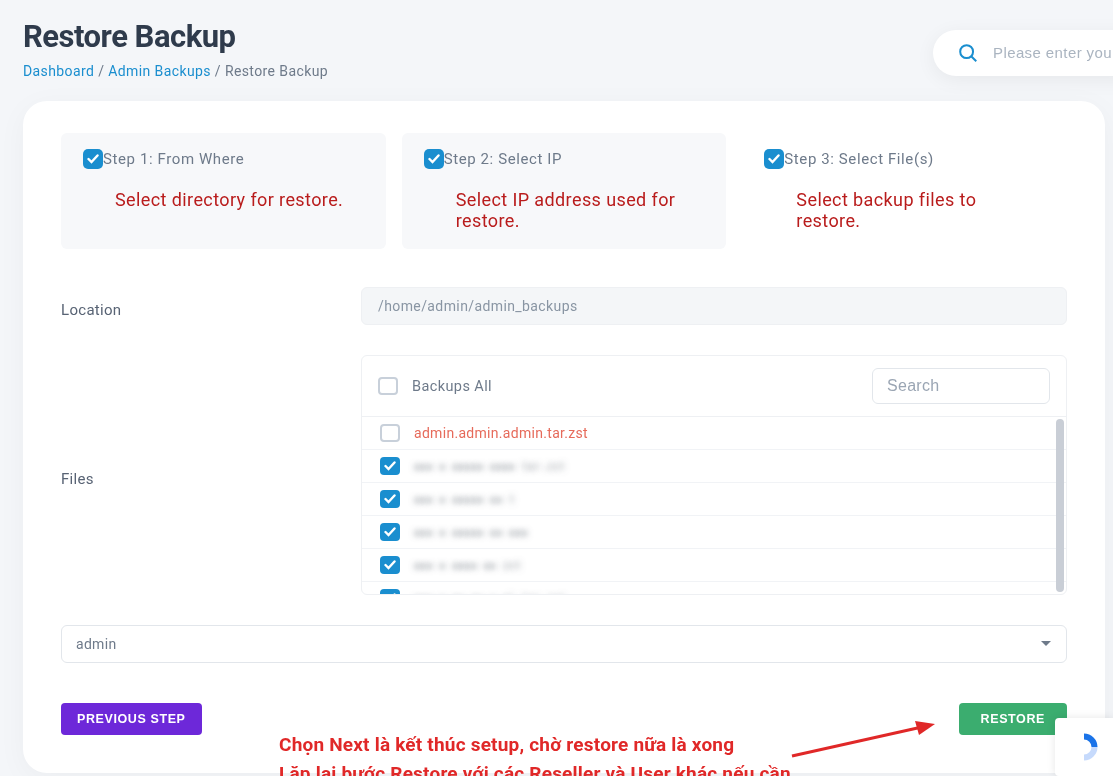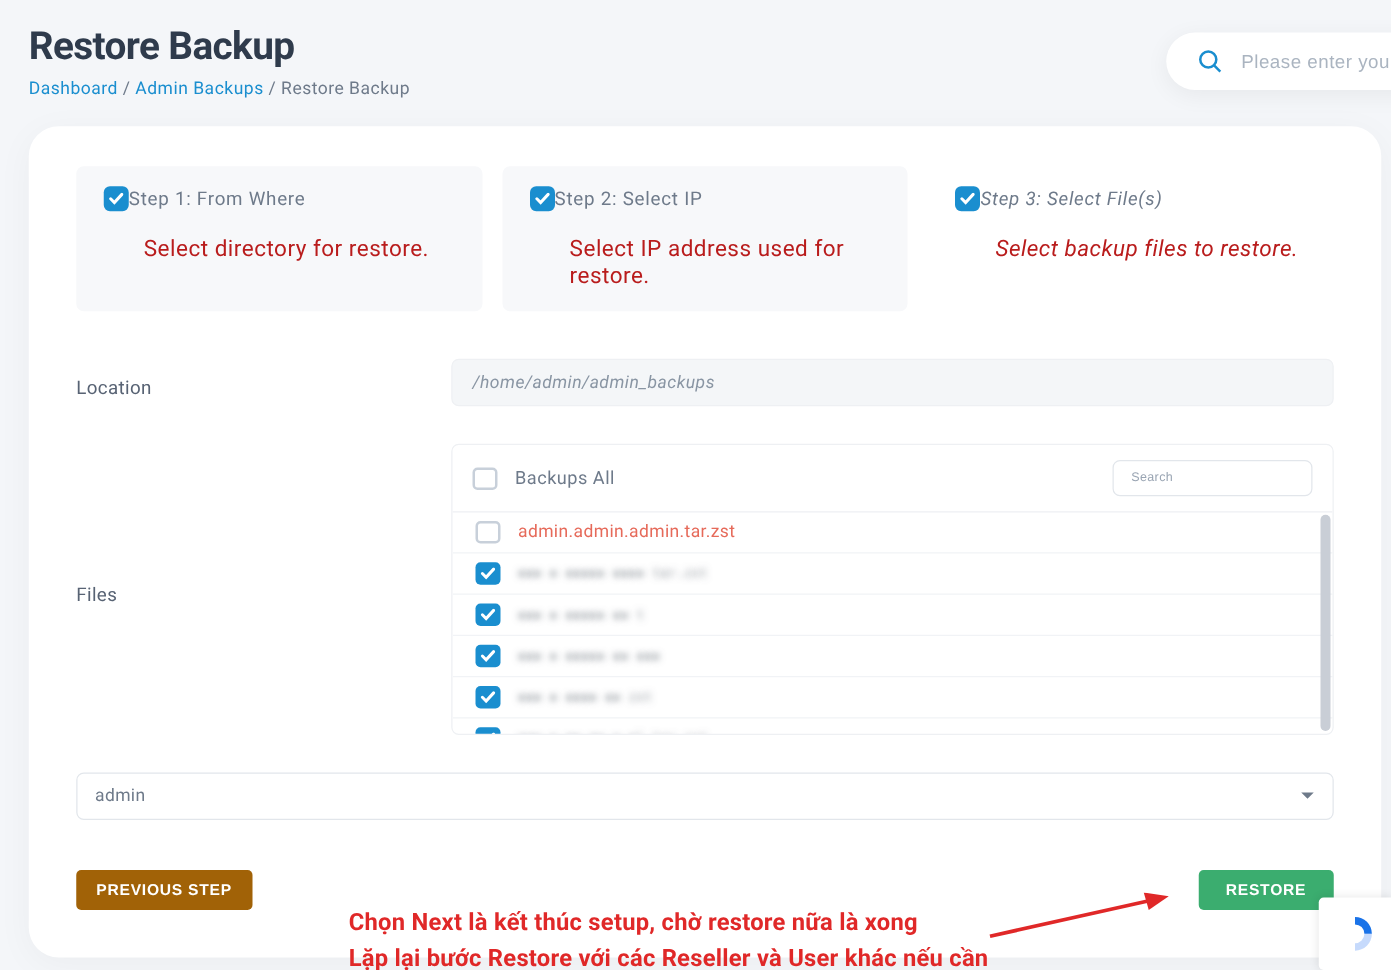--- a/index.html
+++ b/index.html
@@ -1,66 +1,66 @@
 <!DOCTYPE html>
 <html><head>
 <meta charset="utf-8">
 <style>
 * { margin:0; padding:0; box-sizing:border-box; }
 body { font-family: -apple-system, BlinkMacSystemFont, "Segoe UI", Roboto, sans-serif; background:#f4f6f9; color:#6e7a8a; width:1113px; height:776px; overflow:hidden; position:relative; }
 
-.top { display:flex; align-items:flex-start; justify-content:space-between; padding:18px 0 0 23px; }
+.top { display:flex; align-items:center; justify-content:space-between; padding:18px 0 0 23px; }
 h1 { font-size:31px; font-weight:700; color:#2f3b4c; letter-spacing:-0.5px; }
 .breadcrumb { margin-top:8px; font-size:14px; letter-spacing:0.4px; }
 .breadcrumb a { color:#1a8ecf; text-decoration:none; }
 .breadcrumb .sep, .breadcrumb .cur { color:#6e7a8a; }
 
 .search-bar { display:flex; align-items:center; gap:14px; background:#fff; border-radius:28px; padding:12px 24px; box-shadow:0 4px 20px rgba(0,0,0,0.06); width:220px; margin-right:-40px; margin-top:8px; }
 .search-bar svg { flex:0 0 22px; }
 .search-bar input { border:none; outline:none; font-size:15px; color:#98a4b3; width:100%; letter-spacing:0.4px; }
 .search-bar input::placeholder { color:#aab4c0; }
 
 .panel { background:#fff; border-radius:24px; margin:22px 8px 4px 23px; padding:32px 38px 38px 38px; box-shadow:0 6px 30px rgba(0,0,0,0.04); }
 
 .steps { display:flex; gap:16px; }
 .step { flex:1; background:#f7f8fa; border-radius:6px; padding:16px 22px 18px 22px; }
-.step.active { background:transparent;font-style:italic; }
+.step.active { background:transparent; }
 .step-h { display:flex; align-items:center; font-size:15px; letter-spacing:0.6px; }
 .step-sub { font-size:18px; color:#b91c1c; margin-top:20px; padding-left:32px; letter-spacing:0.4px; }
 
 .chk { width:20px; height:20px; border-radius:5px; background:#1a8ecf; display:flex; align-items:center; justify-content:center; flex:0 0 20px; }
 .chk.sm { width:18px; height:18px; border-radius:4px; }
 .chk.empty { background:#fff; border:2px solid #c8d0da; }
 .chk svg { width:12px; height:10px; }
 
 .form { margin-top:28px; }
 .row { display:flex; align-items:center; padding:10px 0; }
 .label { width:300px; font-size:15px; color:#586374; letter-spacing:0.3px; padding-top:8px; }
 .field { flex:1; }
-.input-ro { background:#f4f6f8; border:1px solid #eef0f3; border-radius:6px; padding:10px 16px; font-size:14px; color:#8995a3; width:100%; letter-spacing:0.4px;font-style:italic; }
+.input-ro { background:#f4f6f8; border:1px solid #eef0f3; border-radius:6px; padding:10px 16px; font-size:14px; color:#8995a3; width:100%; letter-spacing:0.4px; }
 
 .files { flex:1; background:#fff; border:1px solid #eef0f3; border-radius:6px; overflow:hidden; position:relative; }
 .files-hd { display:flex; align-items:center; justify-content:space-between; padding:12px 16px; }
 .files-hd .l { display:flex; align-items:center; gap:14px; font-size:14.5px; letter-spacing:0.4px; }
-.srch { border:1px solid #e2e6eb; border-radius:6px; padding:8px 14px; font-size:10px; width:160px; outline:none; letter-spacing:0.3px; }
+.srch { border:1px solid #e2e6eb; border-radius:6px; padding:8px 14px; font-size:16px; width:178px; outline:none; letter-spacing:0.3px; }
 .srch::placeholder { color:#9aa5b3; }
 
 .list { border-top:1px solid #eef0f3; max-height:178px; overflow-y:auto; position:relative; }
 .item { display:flex; align-items:center; gap:14px; padding:7px 18px; font-size:14px; letter-spacing:0.3px; border-bottom:1px solid #f1f3f6; }
 .item .name { color:#6e7a8a; }
 .item .name.hl { color:#e66a5a; }
 .item .blur { color:transparent; text-shadow:0 0 6px rgba(80,90,100,0.7); font-family:monospace; font-size:10px; }
 .list::after { content:""; position:absolute; right:2px; top:2px; bottom:2px; width:8px; background:#c9ced6; border-radius:4px; }
 
 .select { flex:1; display:flex; align-items:center; justify-content:space-between; border:1px solid #e2e6eb; border-radius:6px; padding:10px 14px; background:#fff; cursor:pointer; font-size:14px; letter-spacing:0.3px; }
 .select svg { width:12px; }
 
 .actions { display:flex; justify-content:space-between; margin-top:30px; position:relative; }
 .btn { border:none; border-radius:4px; padding:9px 16px; font-size:12.5px; font-weight:700; letter-spacing:0.6px; cursor:pointer; color:#fff; }
-.btn.prev { background:#a16207; }
+.btn.prev { background:#6d28d9; }
 .btn.go { background:#3bad6f; padding:9px 22px; }
 
 .note { color:#e02828; font-size:19px; font-weight:700; position:absolute; left:218px; top:27px; line-height:1.55; letter-spacing:0.2px; }
 
 .arrow { position:absolute; right:130px; top:18px; }
 
 .recaptcha { position:absolute; right:0; bottom:0; width:58px; height:58px; background:#fff; border-top-left-radius:4px; border-bottom-left-radius:4px; box-shadow:0 0 8px rgba(0,0,0,0.1); display:flex; align-items:center; justify-content:center; }
 .recaptcha svg { width:36px; height:36px; }
 </style>
 </head>

